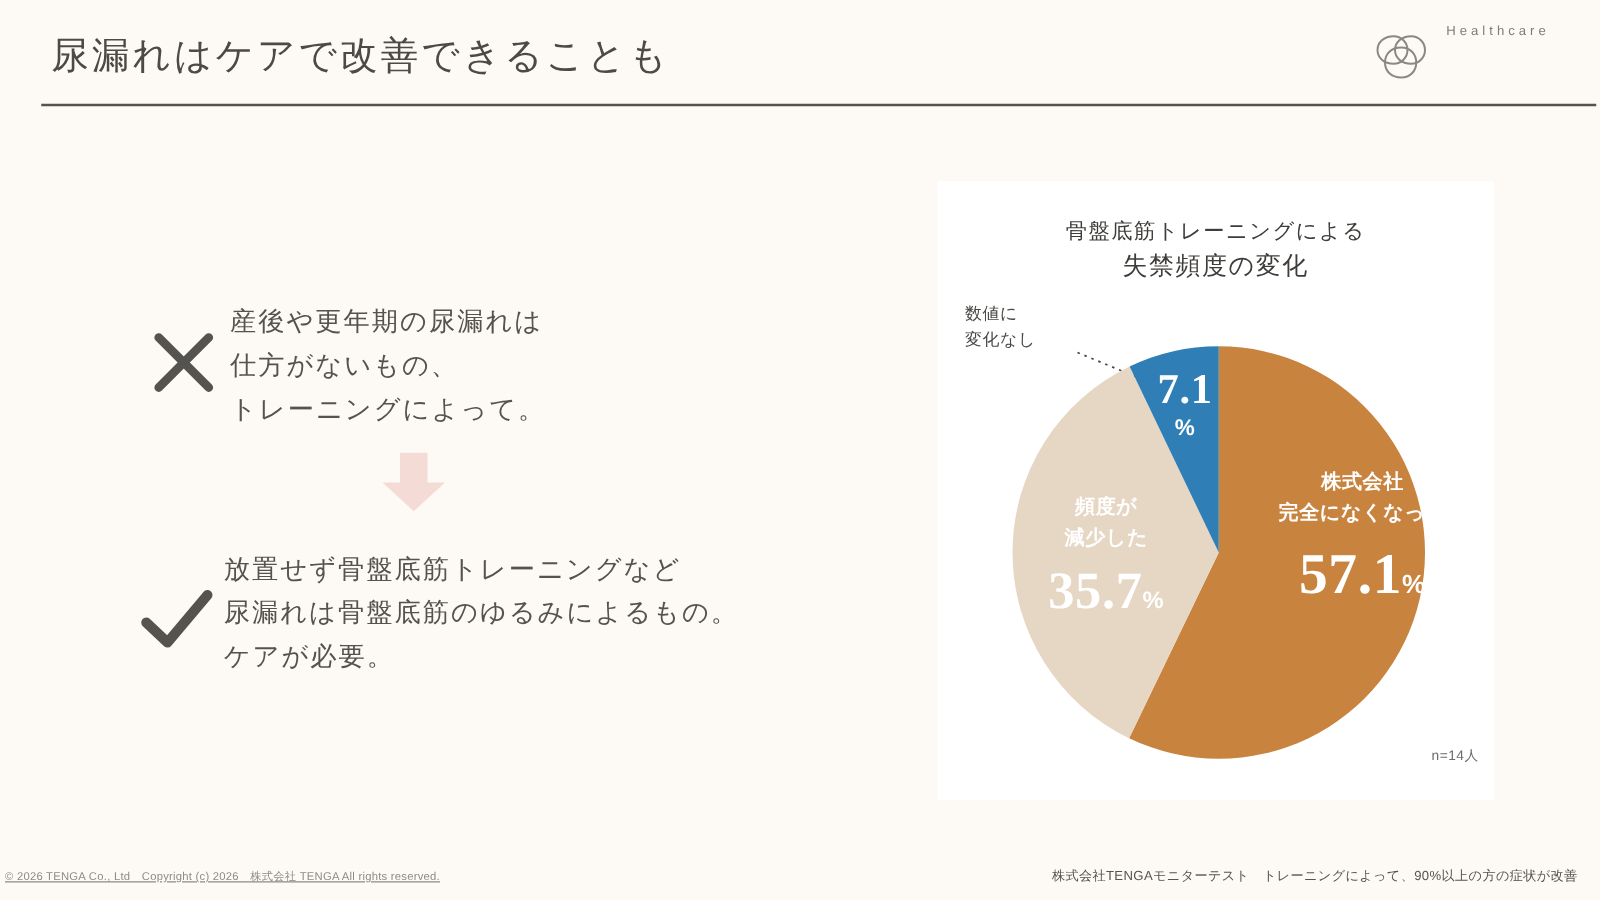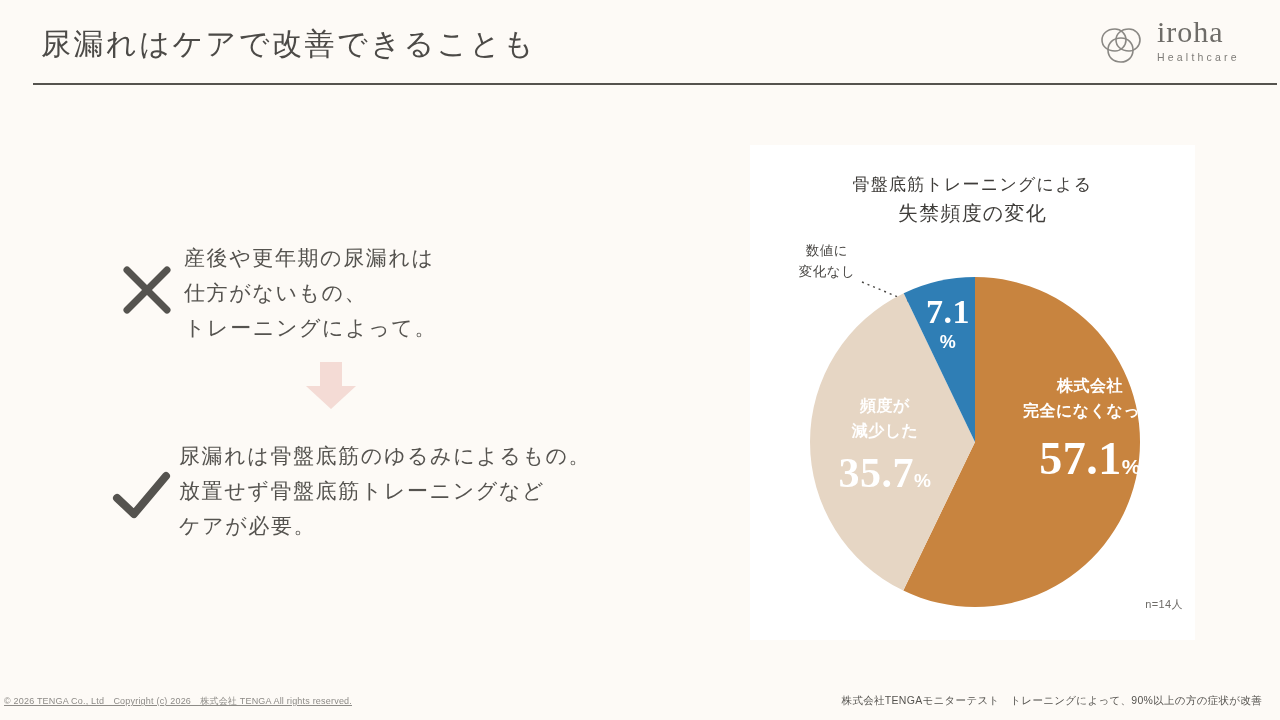--- a/index.html
+++ b/index.html
@@ -145,21 +145,20 @@
     display: block;
     font-size: 20px;
     letter-spacing: 1.2px;
     line-height: 30px;
   }
   .callout {
     position: absolute;
     left: 22px;
     top: 95px;
     width: 110px;
-    text-align: center;
     font-size: 13.5px;
     line-height: 21px;
     letter-spacing: 0.5px;
     color: #4a4845;
   }
   .pie-wrap {
     position: absolute;
     left: 0;
     top: 0;
     width: 445px;
@@ -275,21 +274,20 @@
     <div class="logo-mark">
       <svg width="54" height="50" viewBox="0 0 54 50">
         <g fill="none" stroke="#8a8884" stroke-width="1.6">
           <path d="M20 9 C12 9 7 14 7 20 C7 26 12 31 20 31 C26 31 31 26 31 20 C31 14 26 9 20 9 Z"></path>
           <path d="M34 9 C26 9 21 14 21 20 C21 26 26 31 34 31 C40 31 45 26 45 20 C45 14 40 9 34 9 Z"></path>
           <path d="M26 18 C18 18 13 23 13 30 C13 37 18 42 26 42 C33 42 38 37 38 30 C38 23 33 18 26 18 Z"></path>
         </g>
       </svg>
     </div>
     <div class="logo-text">
-      <div class="logo-word">iroha</div>
       <div class="logo-sub">Healthcare</div>
     </div>
   </div>
 </div>
 
 <div class="left-col">
 
   <div class="point-block point-1">
     <div class="mark-icon">
       <svg width="56" height="56" viewBox="0 0 56 56">
@@ -312,22 +310,22 @@
     </svg>
   </div>
 
   <div class="point-block point-2">
     <div class="mark-icon">
       <svg width="62" height="56" viewBox="0 0 62 56">
         <polyline points="6,30 23,46 55,8" fill="none" stroke="#55534f" stroke-width="8" stroke-linecap="round" stroke-linejoin="round"></polyline>
       </svg>
     </div>
     <div class="point-text">
+      <span class="ln">放置せず骨盤底筋トレーニングなど</span>
       <span class="ln">尿漏れは骨盤底筋のゆるみによるもの。</span>
-      <span class="ln">放置せず骨盤底筋トレーニングなど</span>
       <span class="ln">ケアが必要。</span>
     </div>
   </div>
 </div>
 
 <div class="chart-card">
 
   <div class="chart-title">
     <span class="t1">骨盤底筋トレーニングによる</span>
     <span class="t2">失禁頻度の変化</span>

